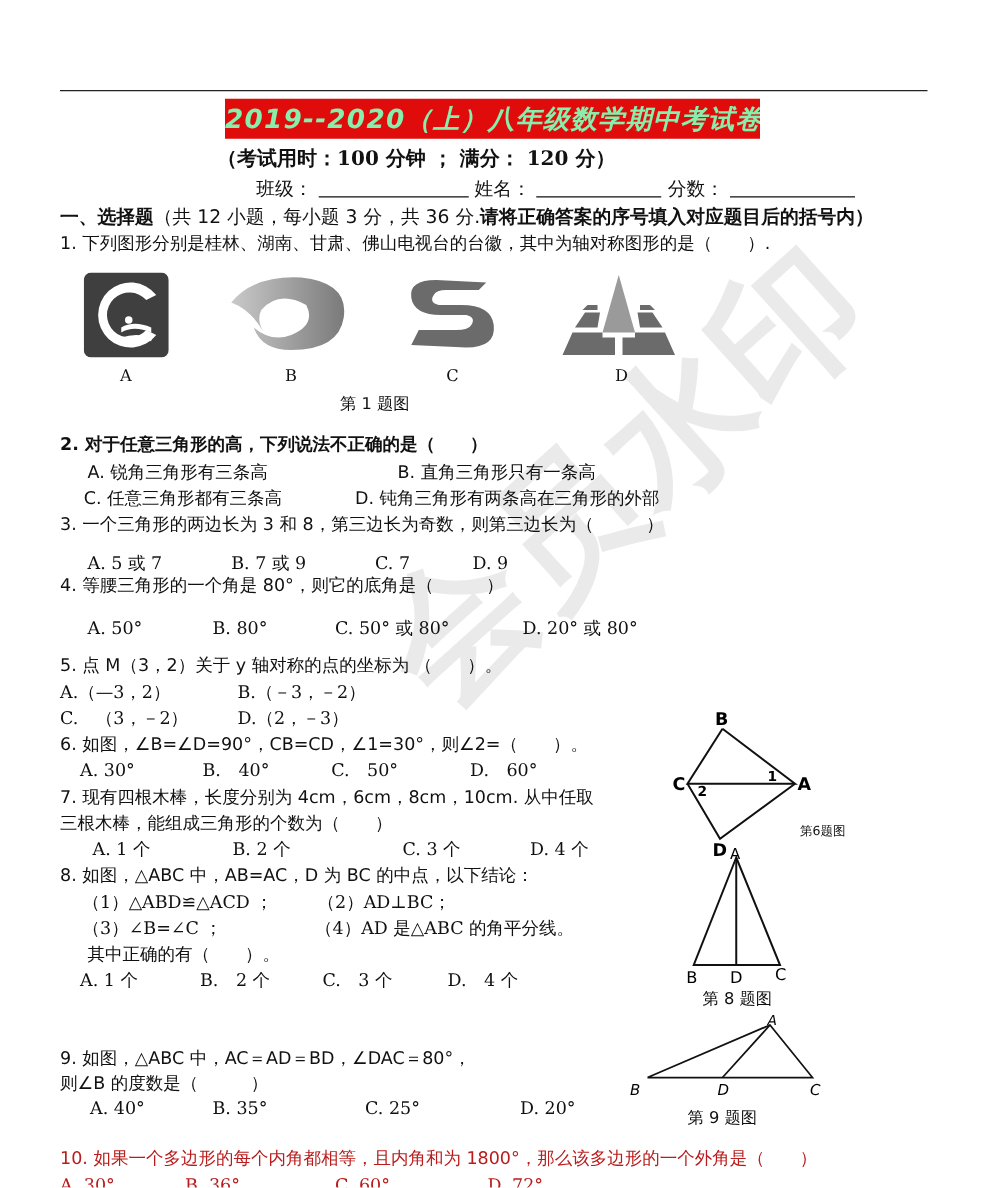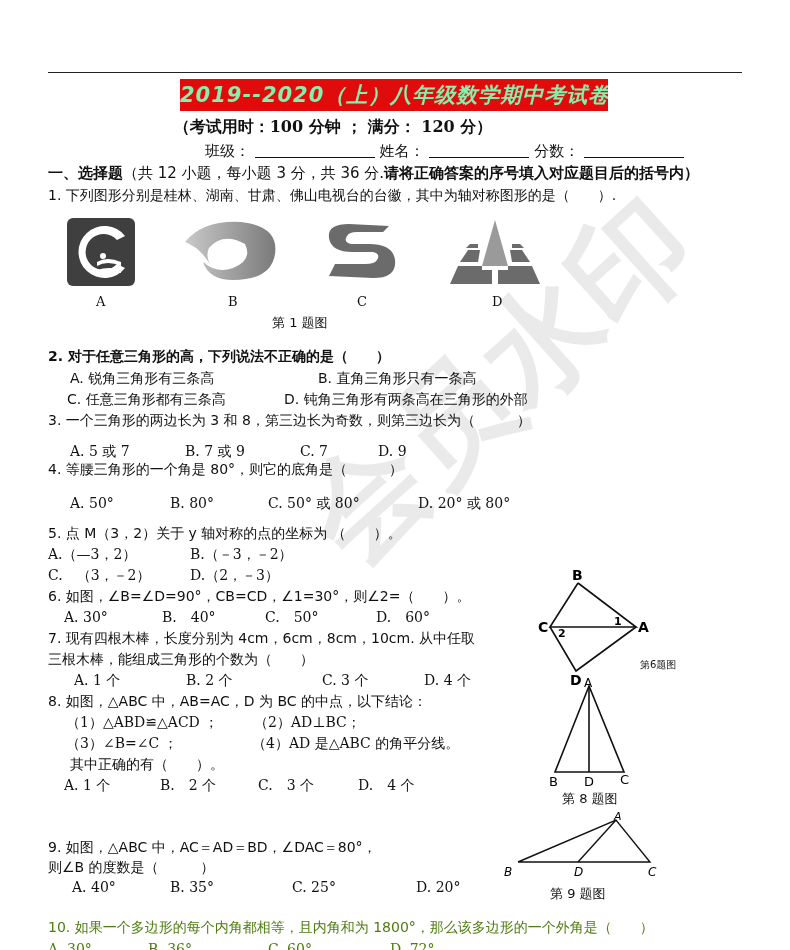--- a/index.html
+++ b/index.html
@@ -35,21 +35,21 @@
     .logo { position: absolute; top: 218px; }
     .logo-label { position: absolute; top: 294px; font-size: 13px; font-family: "DejaVu Serif", serif; }
     .caption { position: absolute; font-size: 13px; font-family: "DejaVu Sans", sans-serif; white-space: nowrap; }
     .watermark {
       position: absolute; left: 270px; top: 480px; font-size: 118px; color: rgba(180,180,180,0.28);
       transform: rotate(-42deg); transform-origin: left top; white-space: nowrap;
       font-family: "DejaVu Sans", sans-serif; font-weight: bold; pointer-events: none;
     }
     .fig { position: absolute; }
     .fig text { font-family: "DejaVu Sans", sans-serif; }
-    .faded { color: #4d7c0f; }
+    .faded { color: #b91c1c; }
   </style>
 </head>
 <body>
 
 <div class="watermark">会员水印</div>
 
 <div class="top-rule"></div>
 <div class="title-banner">2019--2020（上）八年级数学期中考试卷</div>
 <div class="exam-info">（考试用时：100 分钟 ； 满分： 120 分）</div>
 

